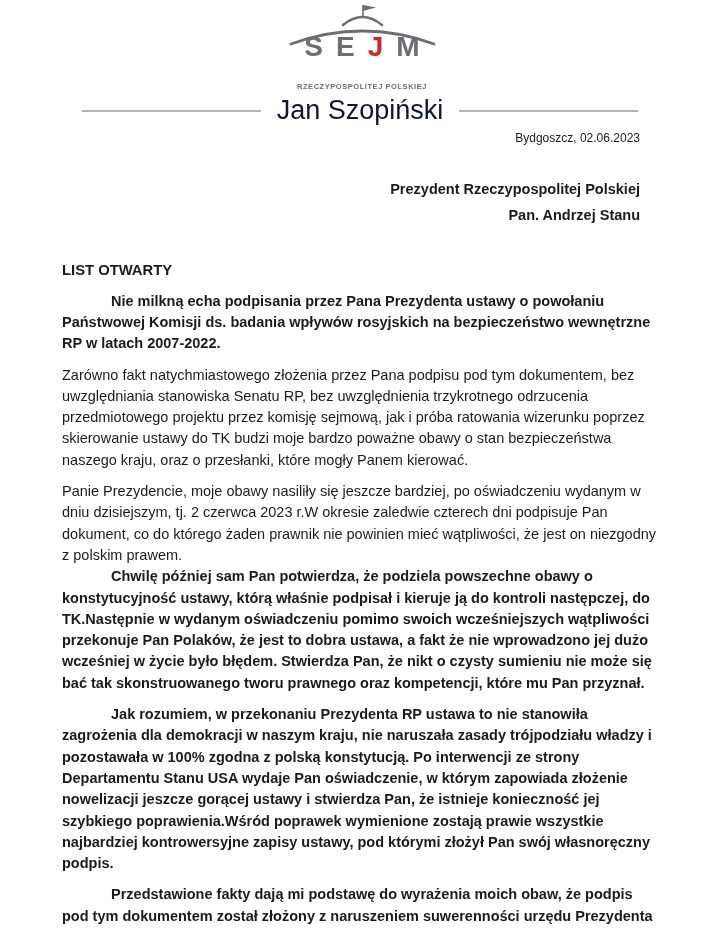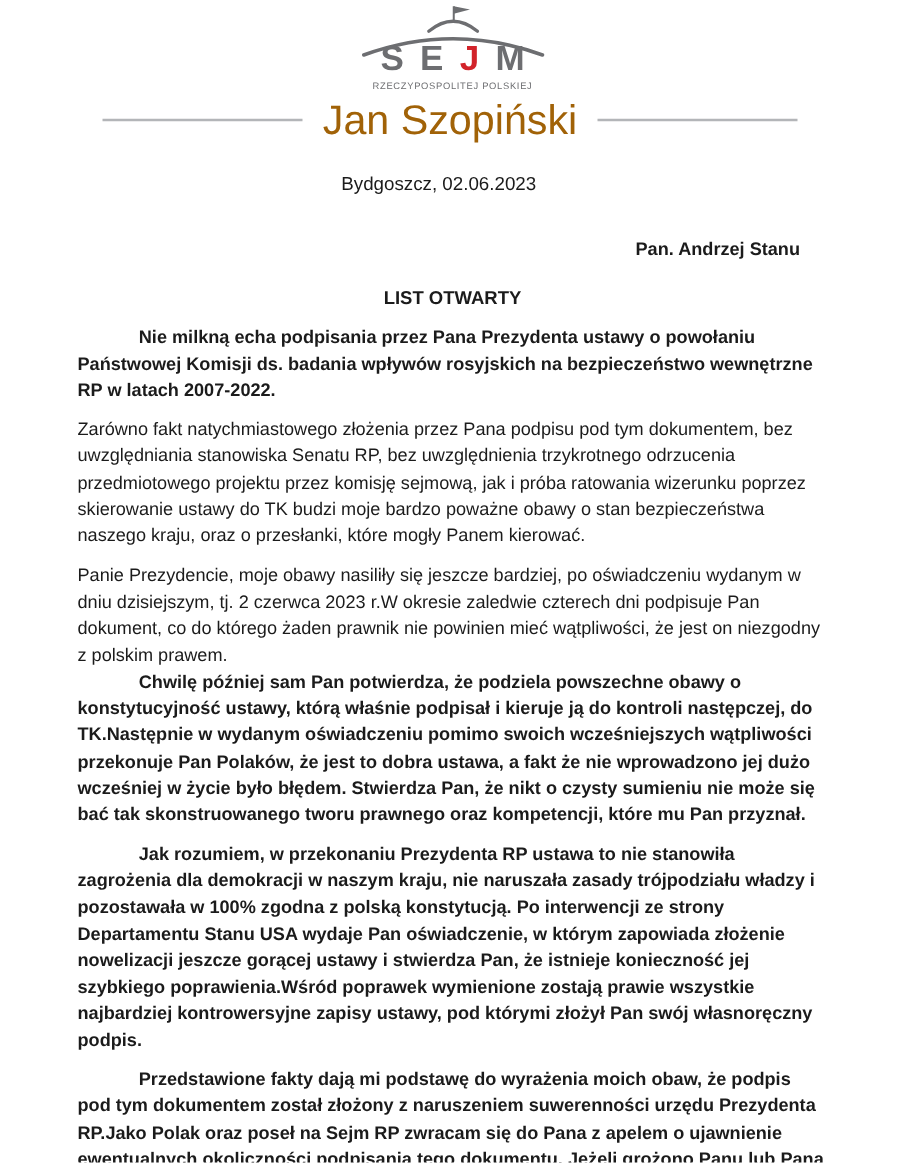--- a/index.html
+++ b/index.html
@@ -36,68 +36,67 @@
     margin-top: -13px;
     font-size: 28px;
     font-weight: 600;
     color: #6d6e71;
     line-height: 1;
   }
   .sejm-letter { margin: 0 6.5px; }
   .sejm-letter.red { color: #d2232a; }
   .logo-caption {
     font-size: 7.5px;
-    font-weight: 400;
+    font-weight: 700;
     letter-spacing: 0.55px;
     color: #6d6e71;
-    margin-top: 3px;
+    margin-top: 21px;
     white-space: nowrap;
   }
 
   
   .name-row {
     display: flex;
     align-items: center;
     margin-top: 5px;
   }
   .name-row .rule {
     flex: 1;
     height: 2px;
     background: #b3b5b8;
   }
   .name-row .rule.left  { margin-left: 20px; }
   .name-row .rule.right { margin-right: 24px; }
   .header-name {
-    font-size: 33px;
-    color: #a16207;
+    font-size: 27px;
+    color: #0f172a;
     padding: 0 16px;
     white-space: nowrap;
     line-height: 1.1;
   }
 
   
   .date-line {
-    text-align: center;
+    text-align: right;
     padding-right: 22px;
-    margin-top: 25px;
-    font-size: 15px;
+    margin-top: 5px;
+    font-size: 12px;
   }
   .addressee {
     margin-top: 31px;
     text-align: right;
     padding-right: 22px;
     font-size: 14.5px;
     font-weight: 700;
     line-height: 26px;
   }
   .title {
-    text-align: center;
     font-weight: 700;
     font-size: 14.8px;
-    margin-top: 18px;
+    margin-top: 34px;
   }
 
   
   .letter-body {
     margin-top: 3px;
     font-size: 14.5px;
     line-height: 21.3px;
     text-align: left;
   }
   .para { margin: 0; }
@@ -131,20 +130,21 @@
 
   <div class="name-row">
     <div class="rule left"></div>
     <div class="header-name">Jan Szopiński</div>
     <div class="rule right"></div>
   </div>
 
   <div class="date-line">Bydgoszcz, 02.06.2023</div>
 
   <div class="addressee">
+    <div>Prezydent Rzeczypospolitej Polskiej</div>
     <div>Pan. Andrzej Stanu</div>
   </div>
 
   <div class="title">LIST OTWARTY</div>
 
   <div class="letter-body">
       <p class="para indent gap">Nie milkną echa podpisania przez Pana Prezydenta ustawy o powołaniu Państwowej Komisji ds. badania wpływów rosyjskich na bezpieczeństwo wewnętrzne RP w latach 2007-2022.</p>
       <p class="para gap">Zarówno fakt natychmiastowego złożenia przez Pana podpisu pod tym dokumentem, bez uwzględniania stanowiska Senatu RP, bez uwzględnienia trzykrotnego odrzucenia przedmiotowego projektu przez komisję sejmową, jak i próba ratowania wizerunku poprzez skierowanie ustawy do TK budzi moje bardzo poważne obawy o stan bezpieczeństwa naszego kraju, oraz o przesłanki, które mogły Panem kierować.</p>
       <p class="para gap">Panie Prezydencie, moje obawy nasiliły się jeszcze bardziej, po oświadczeniu wydanym w  dniu dzisiejszym, tj. 2 czerwca 2023 r.W okresie zaledwie czterech dni podpisuje Pan dokument, co do którego żaden prawnik nie powinien mieć wątpliwości, że jest on niezgodny z polskim prawem.</p>
       <p class="para indent">Chwilę później sam Pan potwierdza, że podziela powszechne obawy o konstytucyjność ustawy, którą właśnie podpisał i kieruje ją do kontroli następczej, do TK.Następnie w wydanym oświadczeniu  pomimo swoich wcześniejszych wątpliwości przekonuje Pan Polaków, że jest to dobra ustawa, a fakt że nie wprowadzono jej dużo wcześniej w życie było błędem. Stwierdza Pan, że nikt o czysty sumieniu nie może się bać tak skonstruowanego tworu prawnego oraz kompetencji, które mu Pan przyznał.</p>

